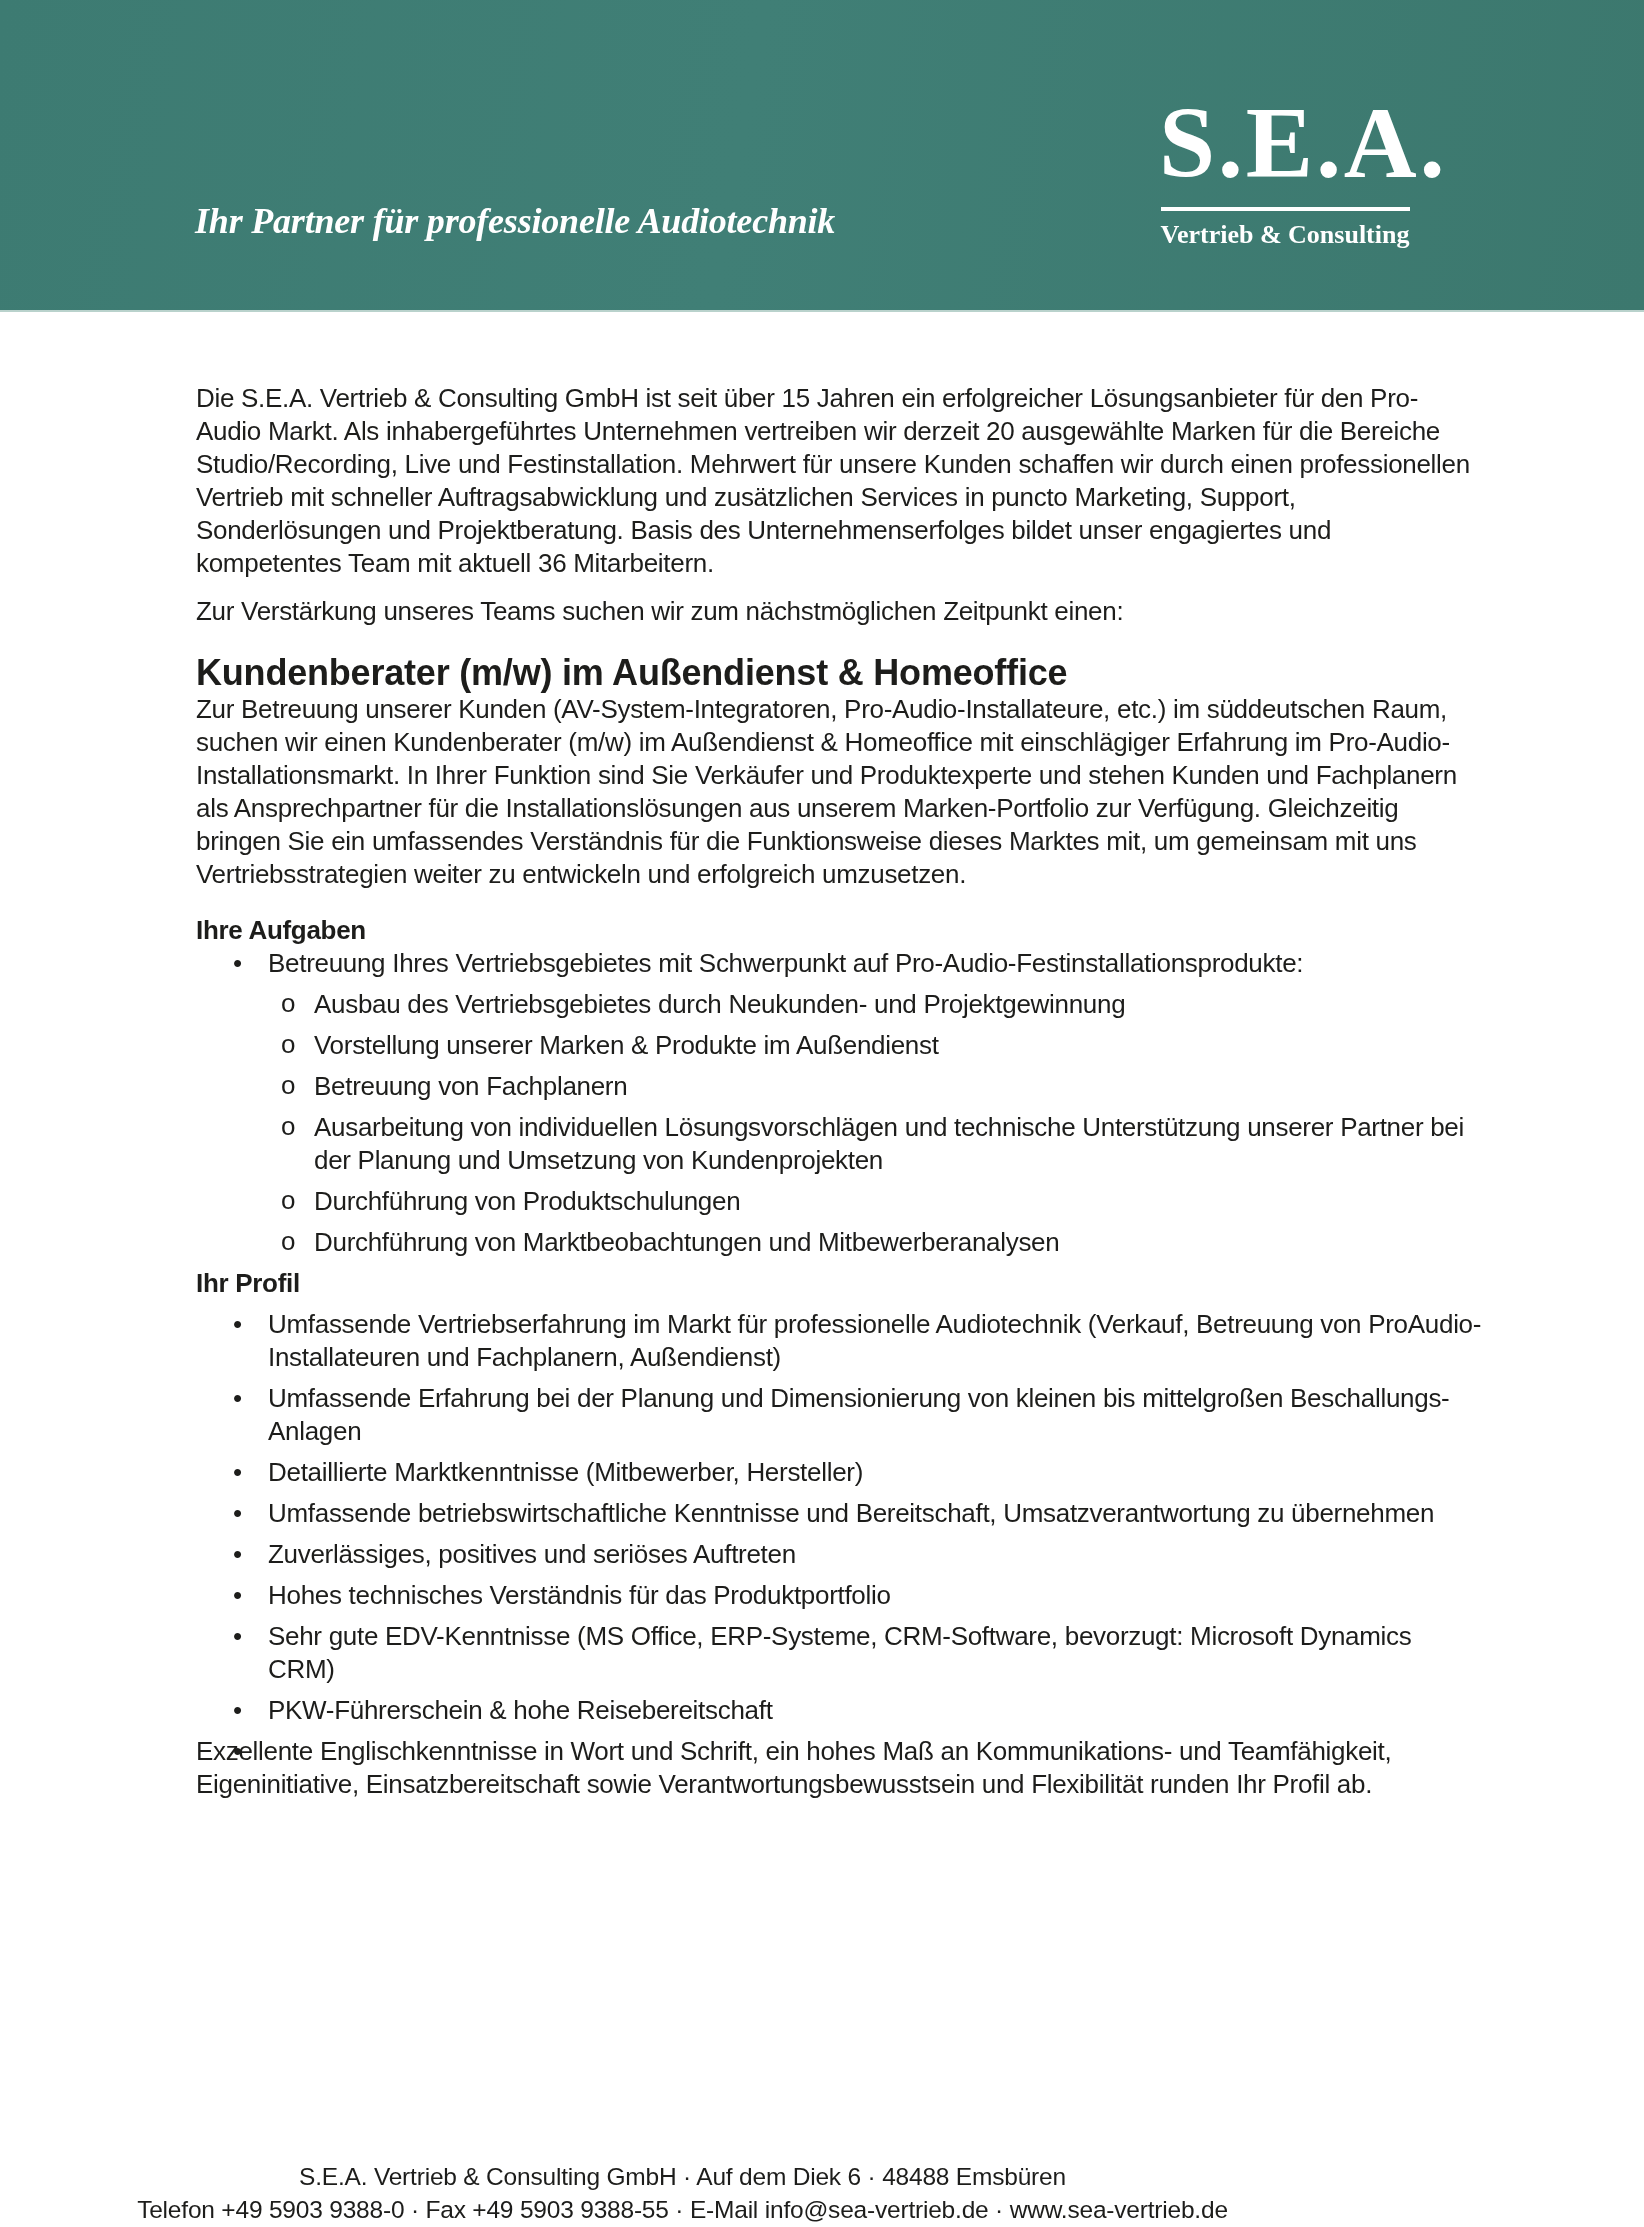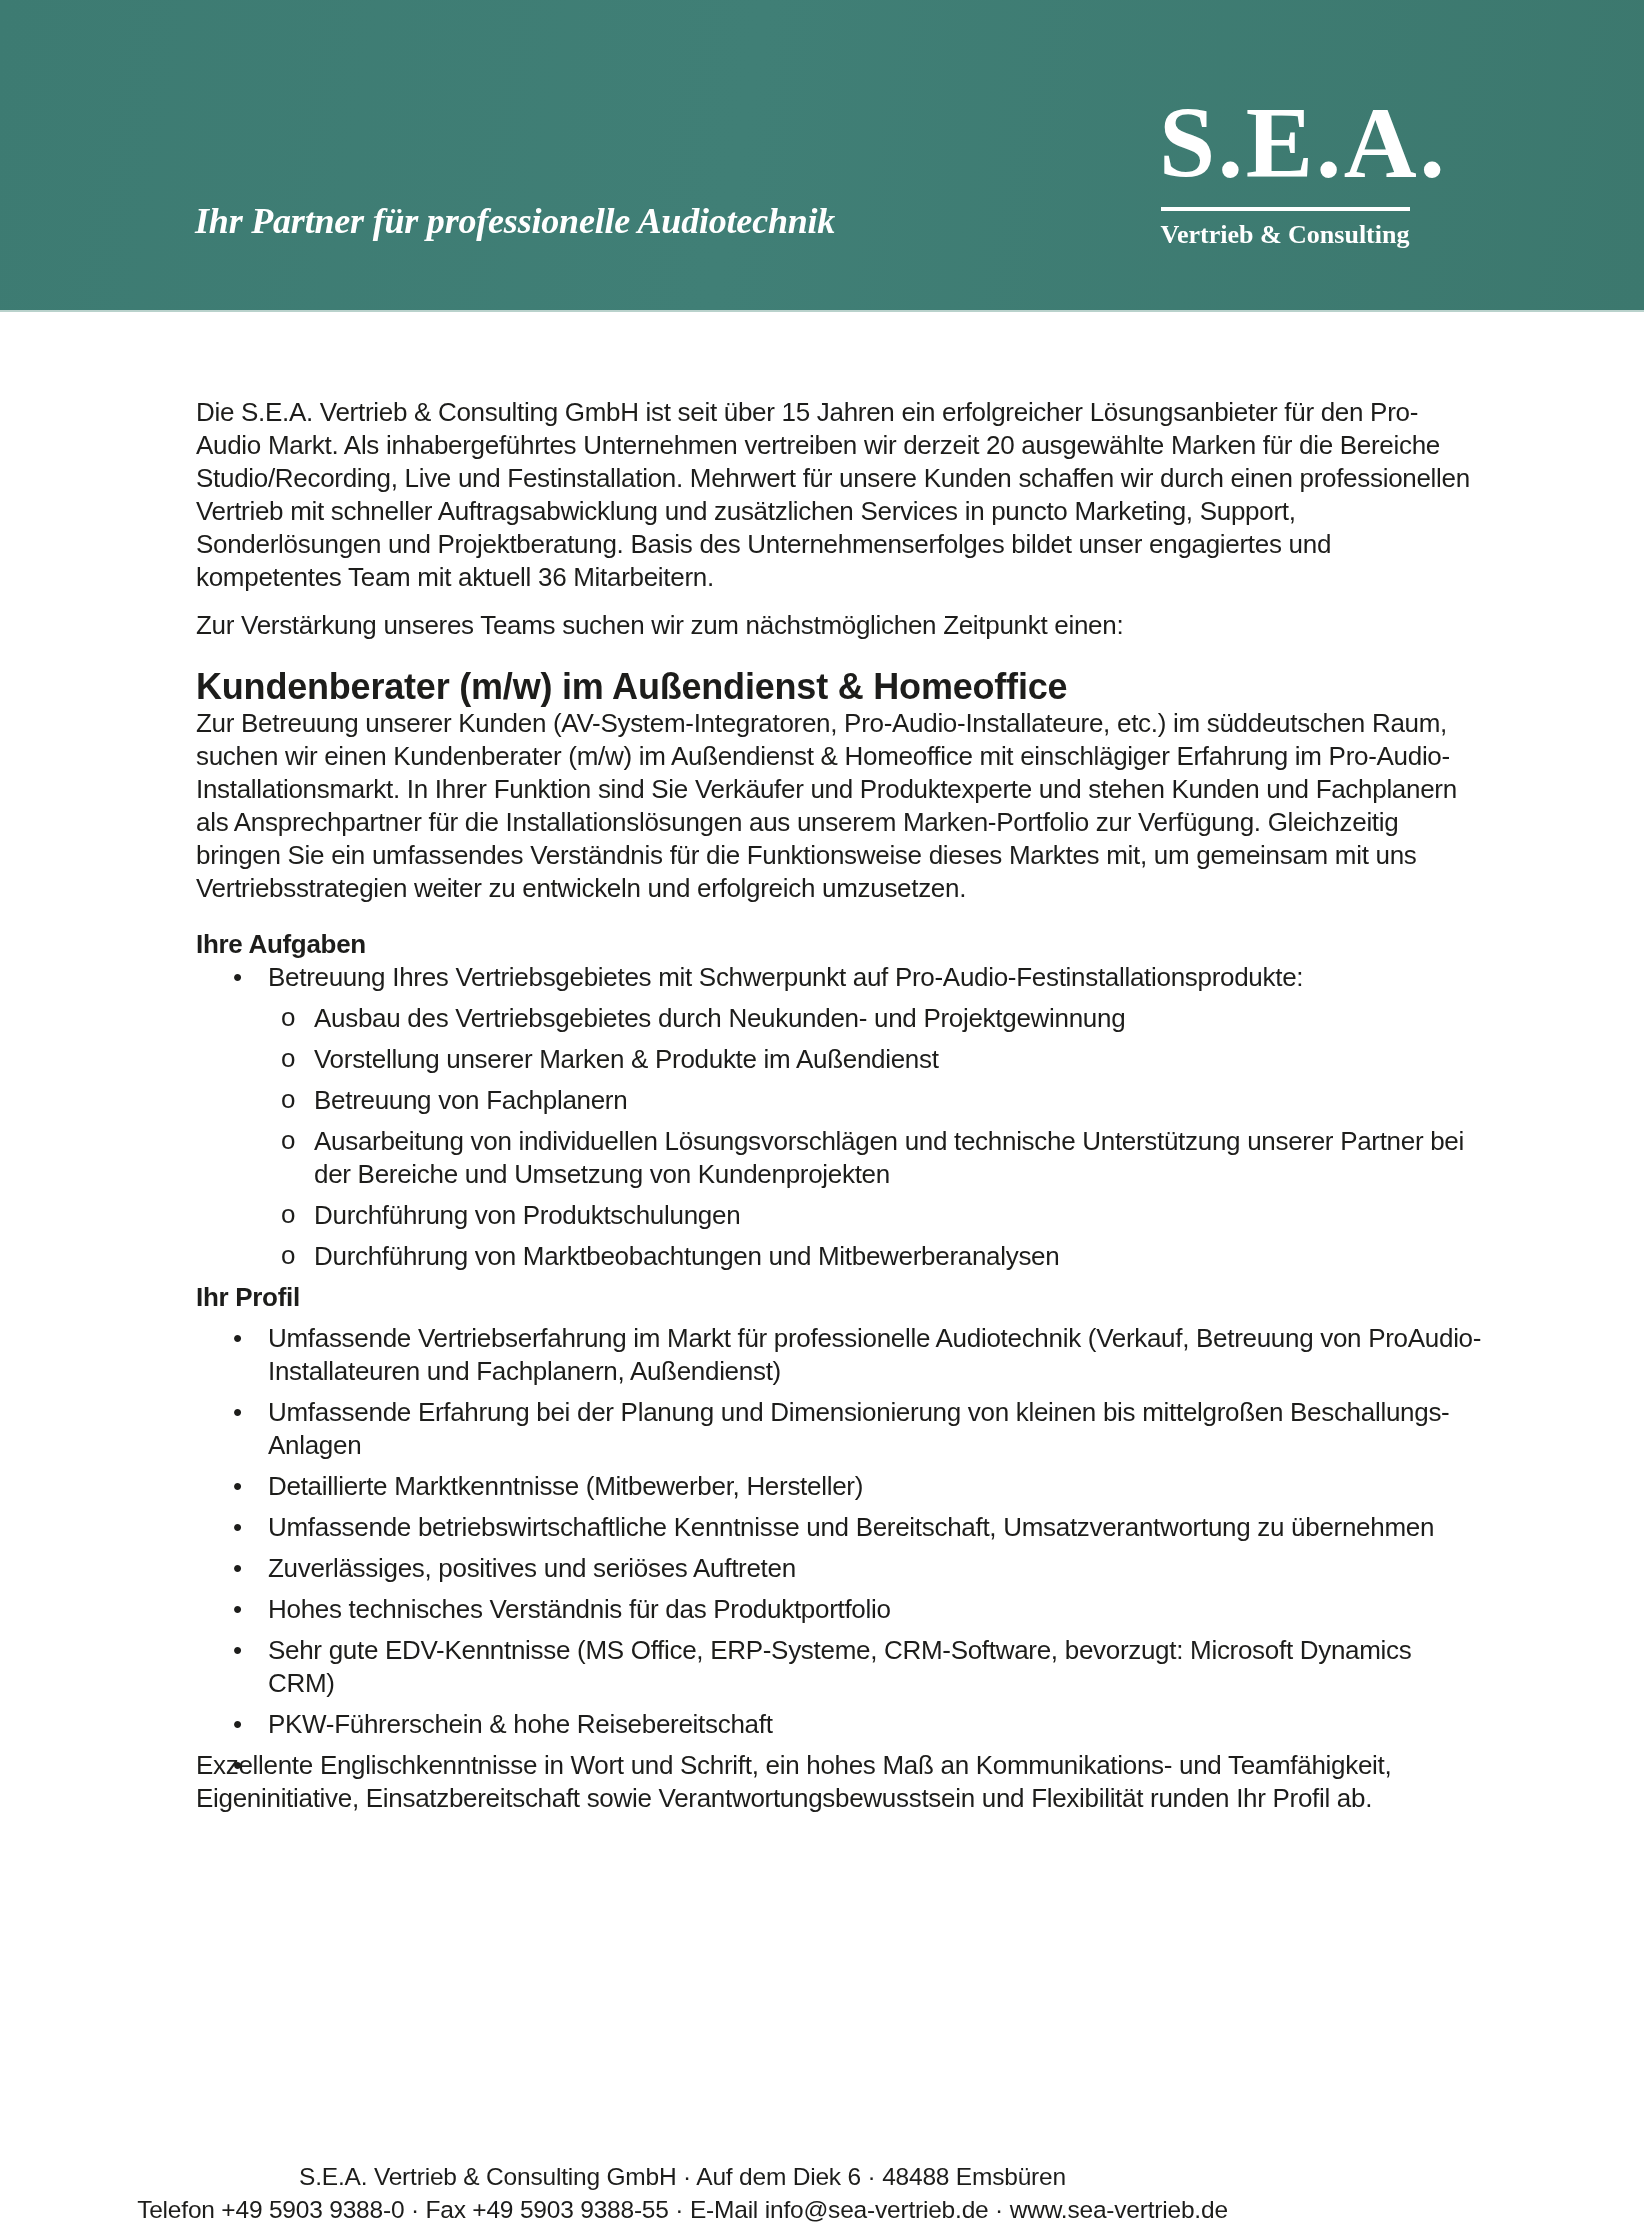--- a/index.html
+++ b/index.html
@@ -12,21 +12,21 @@
     .tagline { position: absolute; left: 195px; top: 200px; color: #ffffff;
                font-family: "Liberation Serif", serif; font-style: italic; font-weight: bold;
                font-size: 36px; letter-spacing: -0.2px; white-space: nowrap; }
     .logo { position: absolute; left: 1159px; top: 93px; width: 252px; color: #ffffff;
             font-family: "Liberation Serif", serif; text-align: center; }
     .logo-mark { font-size: 101px; font-weight: bold; line-height: 1; letter-spacing: 2.7px;
                  white-space: nowrap; }
     .logo-rule { width: 249px; height: 3.3px; background: #ffffff; margin: 13.3px auto 0 auto; }
     .logo-sub { font-size: 26px; font-weight: bold; margin-top: 9.3px; white-space: nowrap; }
 
-    .content { position: absolute; left: 196px; top: 396px; width: 1286px;
+    .content { position: absolute; left: 196px; top: 382px; width: 1286px;
                font-size: 26px; line-height: 33px; letter-spacing: -0.3px; }
     .content p { margin: 0; }
     .intro { margin-bottom: 15.3px !important; }
     .lead { margin-bottom: 24px !important; }
     .job-title { font-size: 36px; font-weight: bold; line-height: 41px; margin: 0; letter-spacing: -0.2px; }
     .job-sub { font-size: 28px; font-weight: bold; line-height: 34px; margin: 5.3px 0 26.5px 0; }
     .desc { margin-bottom: 22.5px !important; }
     .section-title { font-weight: bold; margin: 0; }
     ul.lvl1 { list-style: none; margin: 0; padding: 0; }
     ul.lvl1 > li { position: relative; padding-left: 72px; margin-bottom: 8px; }
@@ -63,21 +63,21 @@
 
   <p class="section-title">Ihre Aufgaben</p>
   <ul class="lvl1 aufgaben">
     <li>
       <span class="bullet">•</span>
       <span>Betreuung Ihres Vertriebsgebietes mit Schwerpunkt auf Pro-Audio-Festinstallationsprodukte:</span>
       <ul class="lvl2">
         <li><span class="bullet">o</span><span>Ausbau des Vertriebsgebietes durch Neukunden- und Projektgewinnung</span></li>
         <li><span class="bullet">o</span><span>Vorstellung unserer Marken &amp; Produkte im Außendienst</span></li>
         <li><span class="bullet">o</span><span>Betreuung von Fachplanern</span></li>
-        <li><span class="bullet">o</span><span>Ausarbeitung von individuellen Lösungsvorschlägen und technische Unterstützung unserer Partner bei der Bereiche und Umsetzung von Kundenprojekten</span></li>
+        <li><span class="bullet">o</span><span>Ausarbeitung von individuellen Lösungsvorschlägen und technische Unterstützung unserer Partner bei der Planung und Umsetzung von Kundenprojekten</span></li>
         <li><span class="bullet">o</span><span>Durchführung von Produktschulungen</span></li>
         <li><span class="bullet">o</span><span>Durchführung von Marktbeobachtungen und Mitbewerberanalysen</span></li>
       </ul>
     </li>
   </ul>
 
   <p class="section-title">Ihr Profil</p>
   <ul class="lvl1 profil-list" style="margin-top:8px;">
     <li><span class="bullet">•</span><span>Umfassende Vertriebserfahrung im Markt für professionelle Audiotechnik (Verkauf, Betreuung von ProAudio-Installateuren und Fachplanern, Außendienst)</span></li>
     <li><span class="bullet">•</span><span>Umfassende Erfahrung bei der Planung und Dimensionierung von kleinen bis mittelgroßen Beschallungs-Anlagen</span></li>

